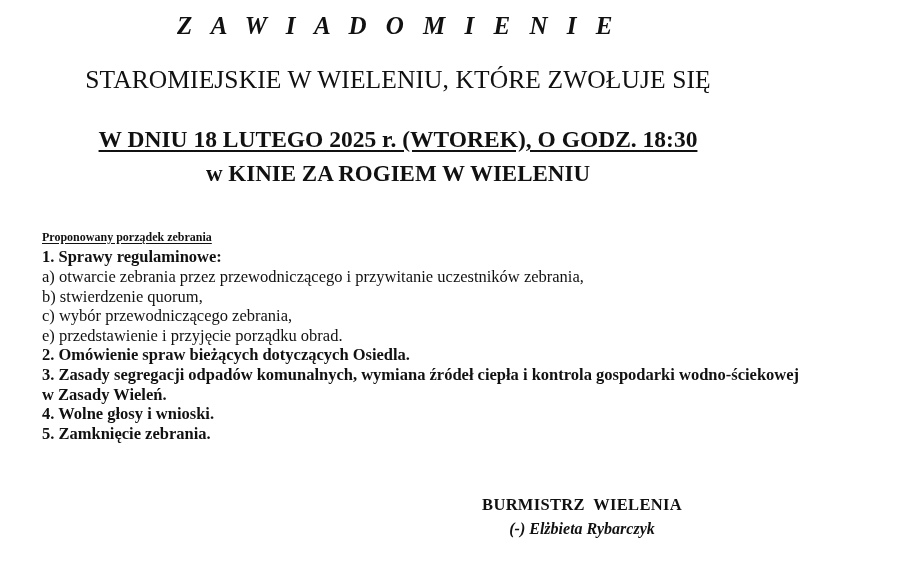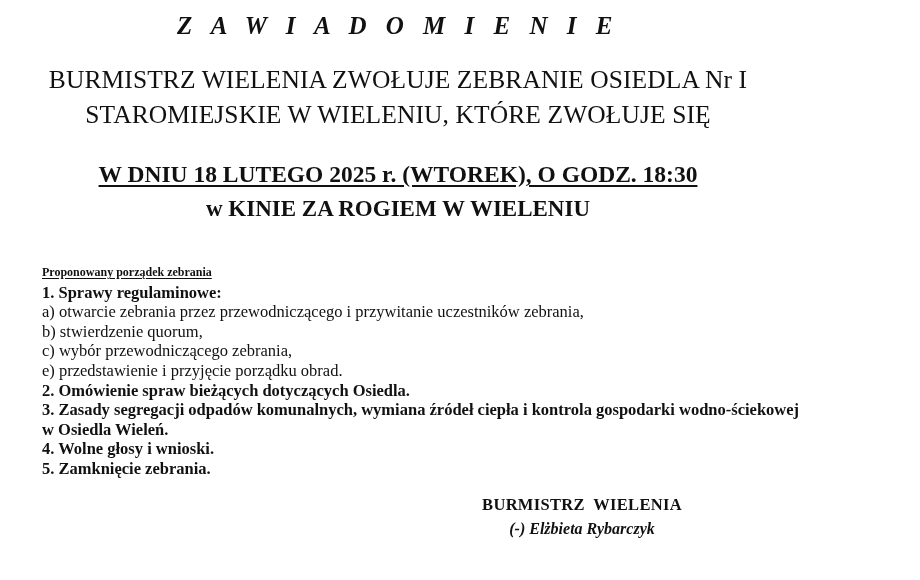--- a/index.html
+++ b/index.html
@@ -125,40 +125,39 @@
   }
 </style>
 </head>
 <body>
 
 <div class="page">
 
   <div class="doc-title">Z A W I A D O M I E N I E</div>
 
   <div class="heading-block">
-    <span class="heading-line">BURMISTRZ WIELENIA ZWOŁUJE ZEBRANIE OSIEDLA Nr I</span>
     <span class="heading-line">STAROMIEJSKIE W WIELENIU, KTÓRE ZWOŁUJE SIĘ</span>
   </div>
 
   <div class="when-block">
     <span class="when-date">W DNIU 18 LUTEGO 2025 r. (WTOREK), O GODZ. 18:30</span>
     <span class="when-place">w KINIE ZA ROGIEM W WIELENIU</span>
   </div>
 
   <div class="agenda">
     <span class="agenda-heading">Proponowany porządek zebrania</span>
 
     <span class="agenda-line bold">1. Sprawy regulaminowe:</span>
     <span class="agenda-line normal">a) otwarcie zebrania przez przewodniczącego i przywitanie uczestników zebrania,</span>
     <span class="agenda-line normal">b) stwierdzenie quorum,</span>
     <span class="agenda-line normal">c) wybór przewodniczącego zebrania,</span>
     <span class="agenda-line normal">e) przedstawienie i przyjęcie porządku obrad.</span>
     <span class="agenda-line bold">2. Omówienie spraw bieżących dotyczących Osiedla.</span>
     <span class="agenda-line bold">3. Zasady segregacji odpadów komunalnych, wymiana źródeł ciepła i kontrola gospodarki wodno-ściekowej</span>
-    <span class="agenda-line bold">w Osiedla Wieleń.</span>
+    <span class="agenda-line bold">w Zasady Wieleń.</span>
     <span class="agenda-line bold">4. Wolne głosy i wnioski.</span>
     <span class="agenda-line bold">5. Zamknięcie zebrania.</span>
   </div>
 
   <div class="signature">
     <span class="sig-office">BURMISTRZ  WIELENIA</span>
     <span class="sig-name">(-) Elżbieta Rybarczyk</span>
   </div>
 
 </div>

